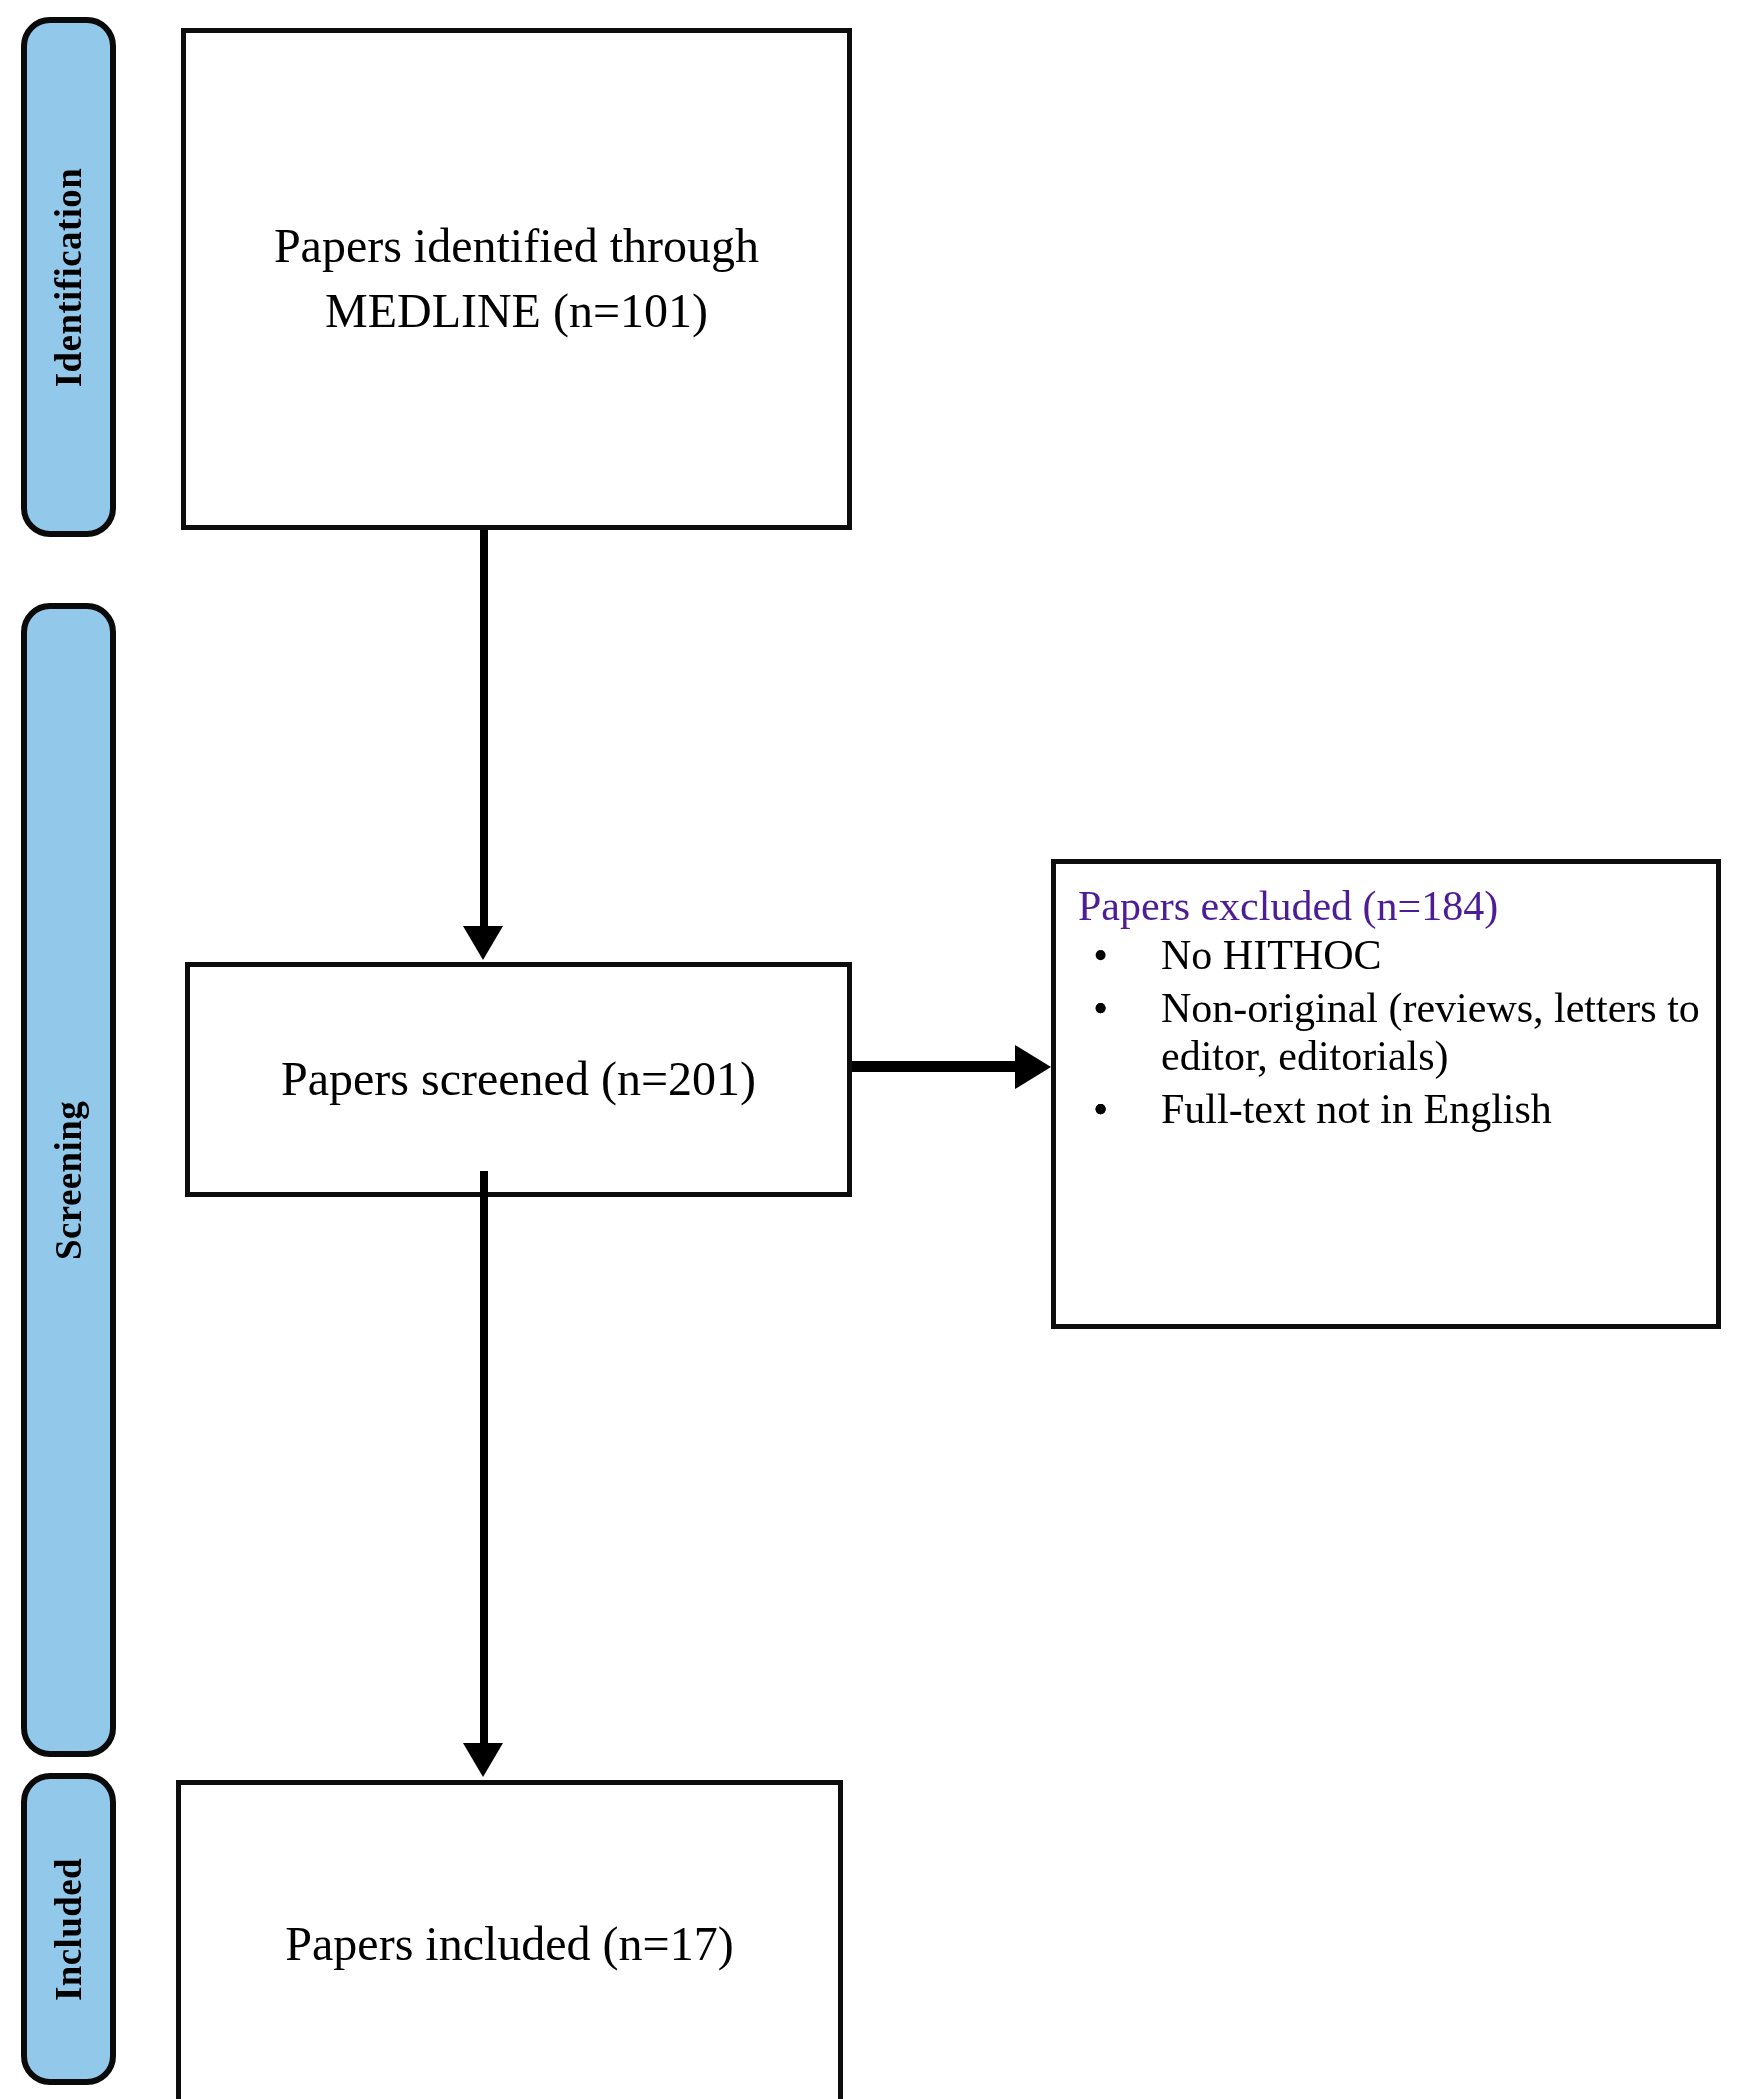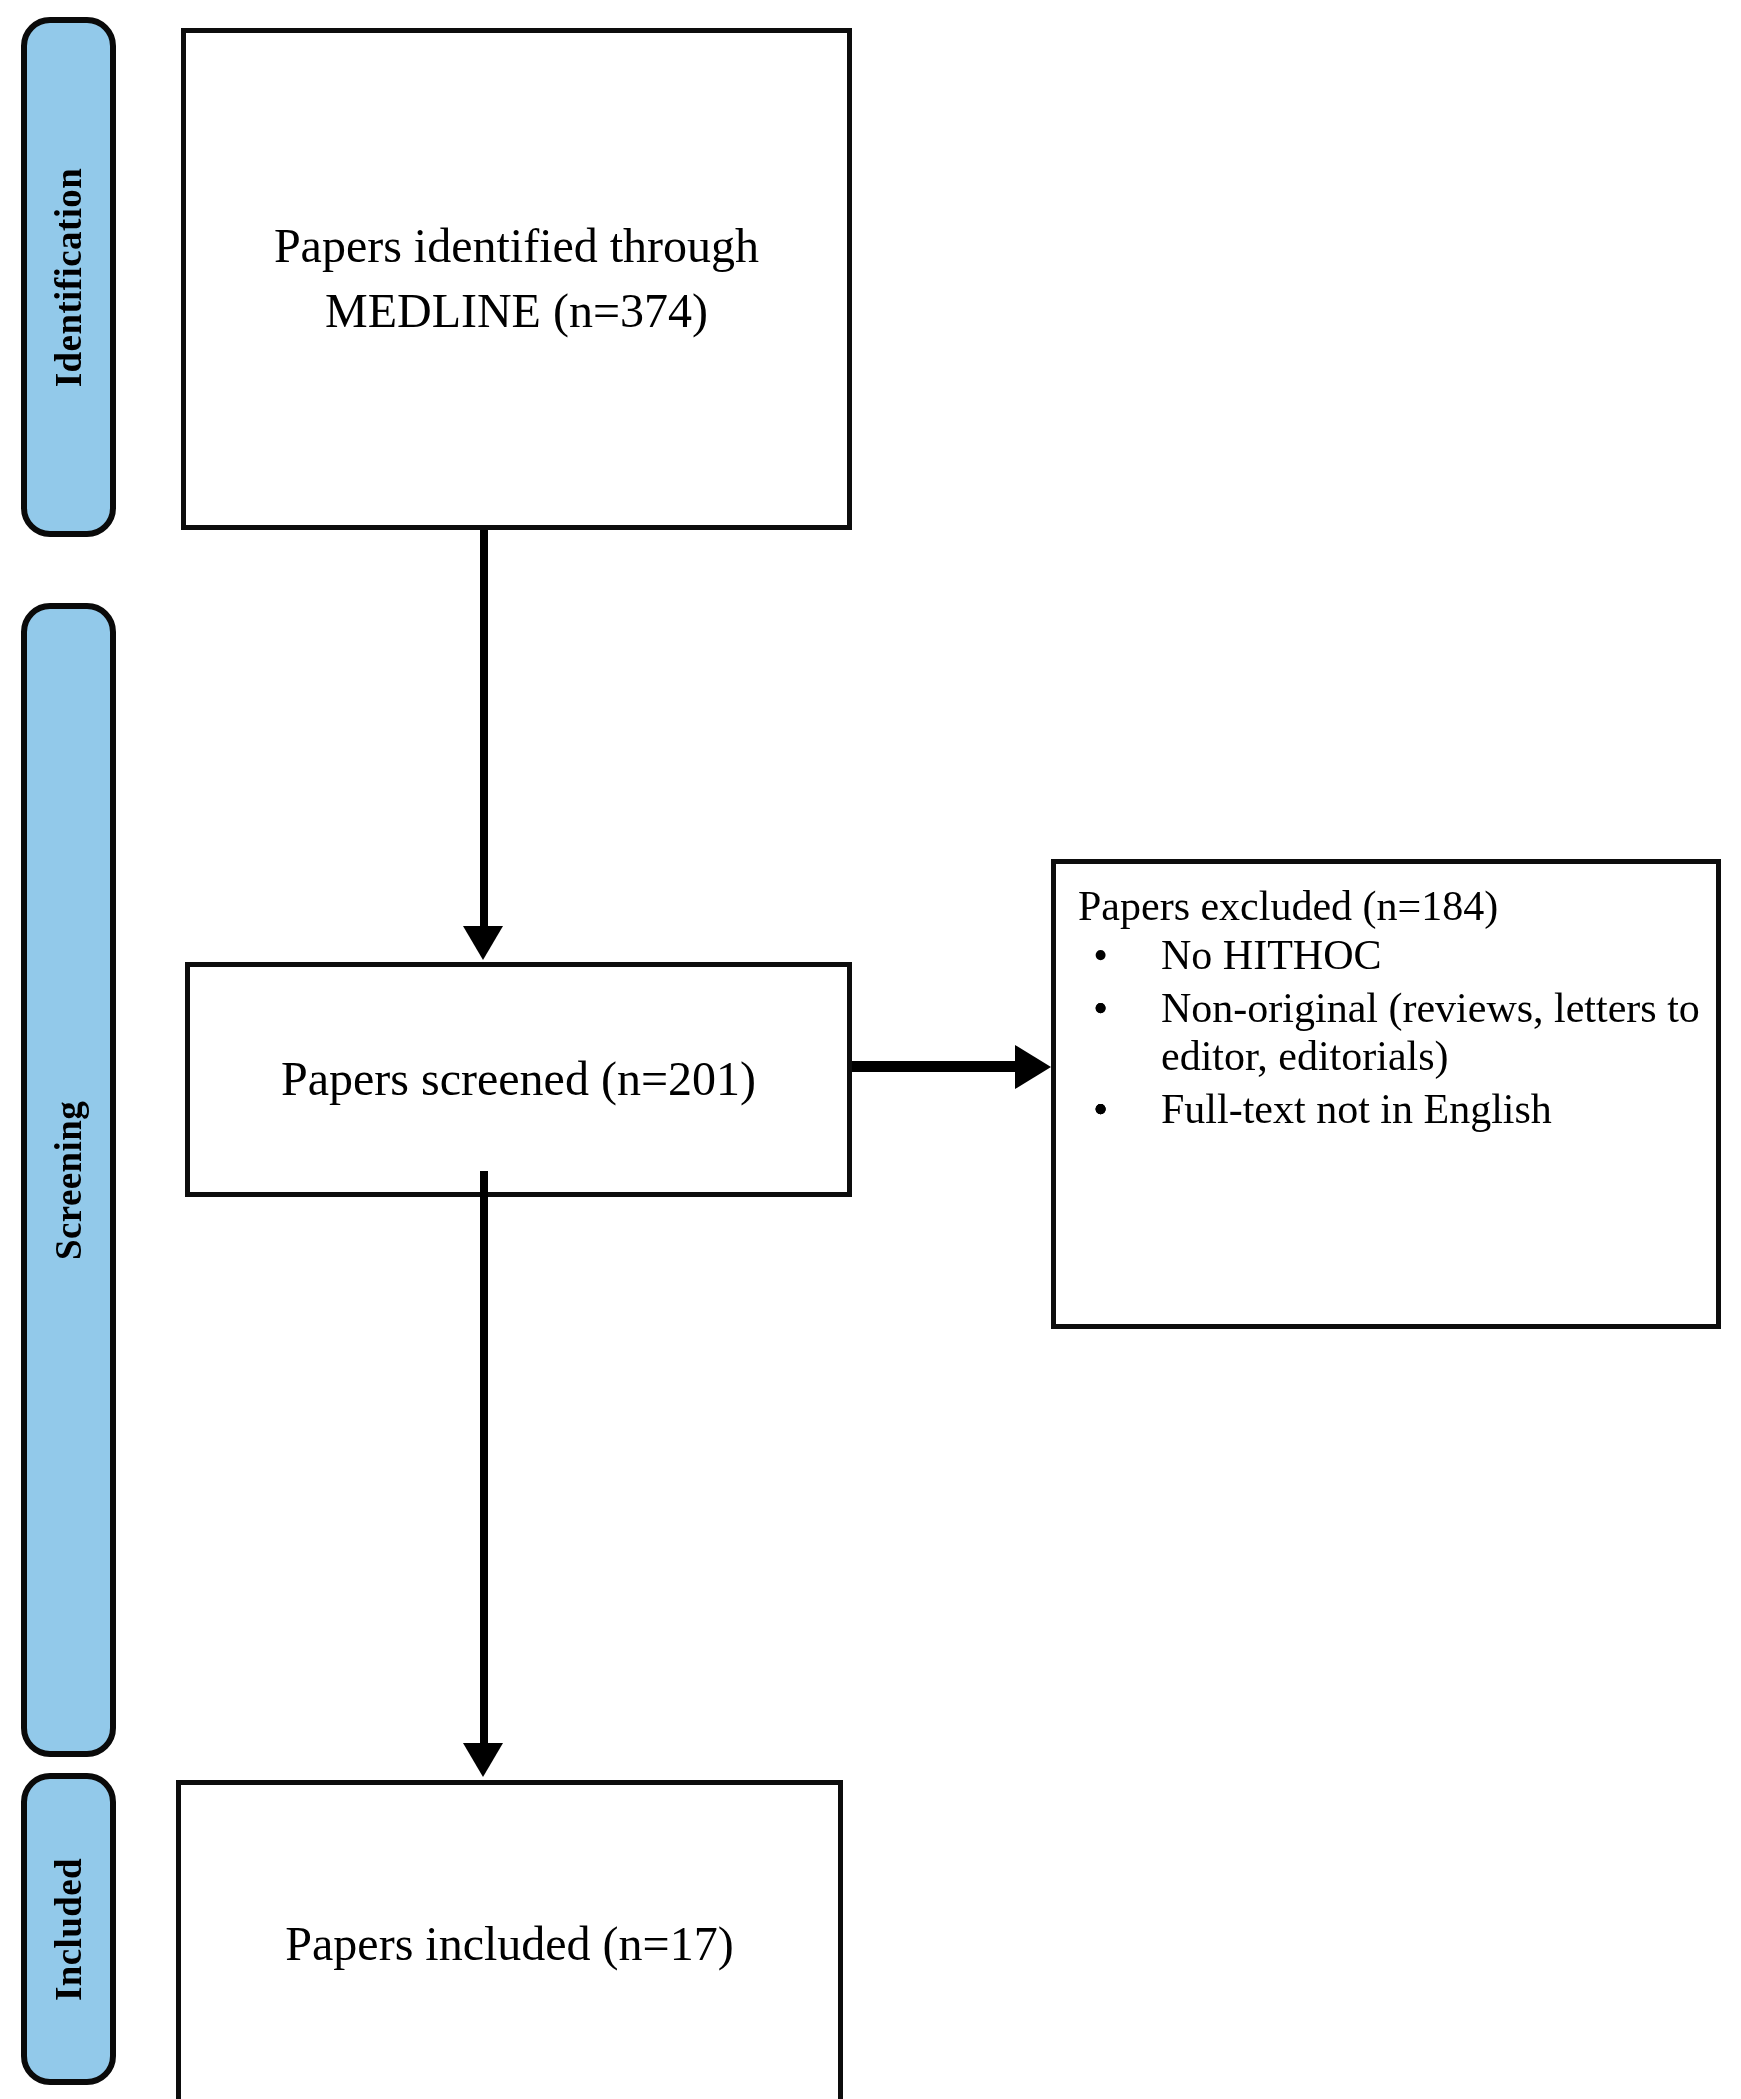--- a/index.html
+++ b/index.html
@@ -65,21 +65,21 @@
     padding: 18.6px 13.6px 15.3px 22px;
   }
   .excluded-inner {
     width: 100%;
   }
   .excluded-heading {
     font-family: "Liberation Serif", "DejaVu Serif", serif;
     font-size: 42px;
     line-height: 1.14;
     margin: 0 0 1.7px 0;
-    color: #000000;
+    color: #4c1d95;
   }
   .excluded-list {
     list-style: none;
     margin: 0;
     padding: 0;
   }
   .excluded-list li {
     position: relative;
     font-family: "Liberation Serif", "DejaVu Serif", serif;
     font-size: 42px;
@@ -136,21 +136,21 @@
   <div class="stage-bar" style="left:21px; top:603px; width:95px; height:1154px;">
     <span class="stage-label">Screening</span>
   </div>
 
   <div class="stage-bar" style="left:21px; top:1773px; width:95px; height:312px;">
     <span class="stage-label">Included</span>
   </div>
 
   <div class="flow-box" style="left:181px; top:28px; width:671px; height:502px;">
     <div class="box-text">Papers identified through
-MEDLINE (n=374)</div>
+MEDLINE (n=101)</div>
   </div>
 
   <div class="arrow-line-v" style="left:480px; top:530px; height:400px;"></div>
   <div class="arrow-head-down" style="left:463px; top:926px;"></div>
 
   <div class="flow-box" style="left:185px; top:962px; width:667px; height:235px;">
     <div class="box-text">Papers screened (n=201)</div>
   </div>
 
   <div class="arrow-line-h" style="left:852px; top:1061px; width:170px;"></div>

